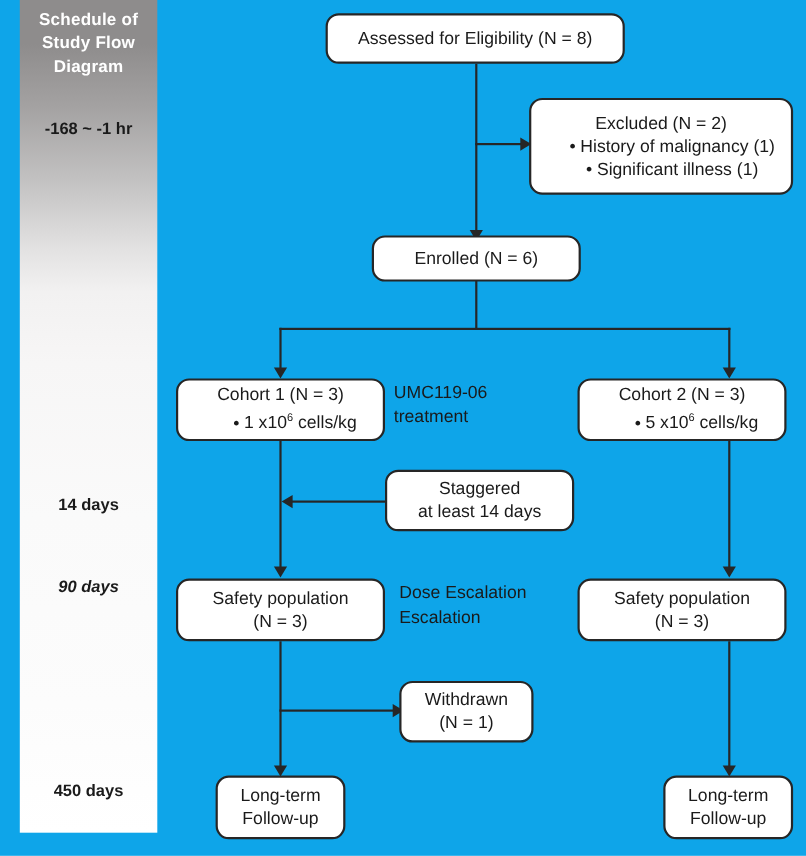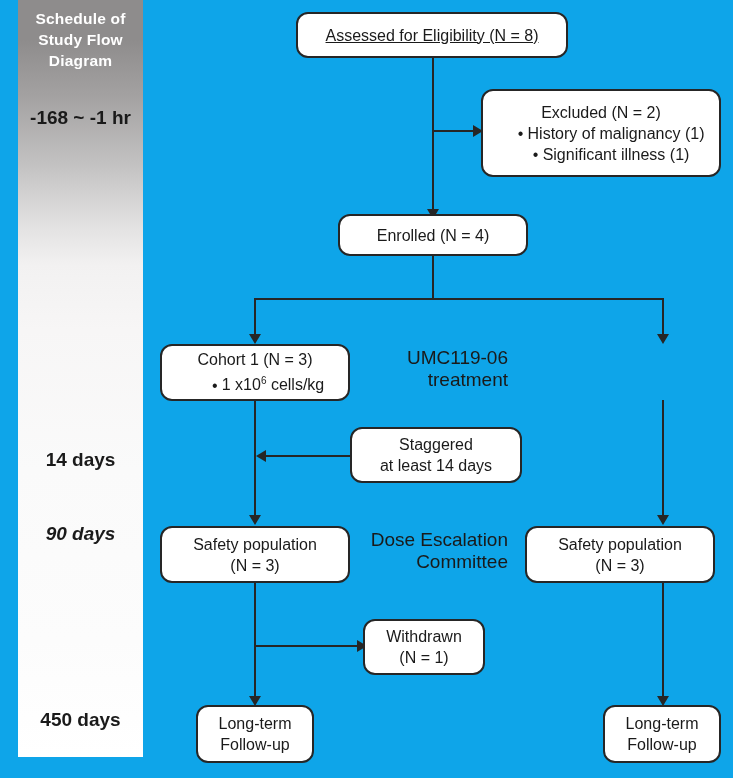--- a/index.html
+++ b/index.html
@@ -51,21 +51,21 @@
     line-height: 21px;
     letter-spacing: 0.2px;
   }
   .tl-label {
     position: absolute;
     left: 0;
     width: 125px;
     text-align: center;
     color: #1a1a1a;
     font-weight: bold;
-    font-size: 19px;
+    font-size: 15px;
     line-height: 20px;
   }
 
   
   .node {
     position: absolute;
     box-sizing: border-box;
     border: 2.2px solid #262626;
     border-radius: 12px;
     background: #ffffff;
@@ -87,22 +87,22 @@
     white-space: nowrap;
   }
   .node .bullet-line .dot {
     display: inline-block;
     width: 14px;
   }
 
   
   .plain-label {
     position: absolute;
-    text-align: right;
-    font-size: 19px;
+    text-align: left;
+    font-size: 16px;
     line-height: 22px;
     color: #1a1a1a;
     z-index: 2;
   }
 
   
   .vline {
     position: absolute;
     width: 2.2px;
     background: #262626;
@@ -182,39 +182,43 @@
   <div class="arrow-down" style="left:657px; top:515px;"></div>
 
   <div class="vline" style="left:254px; top:583px; height:118px;"></div>
   <div class="arrow-down" style="left:249px; top:696px;"></div>
   <div class="hline" style="left:254px; top:645px; width:110px;"></div>
   <div class="arrow-right" style="left:357px; top:640px;"></div>
 
   <div class="vline" style="left:662px; top:583px; height:118px;"></div>
   <div class="arrow-down" style="left:657px; top:696px;"></div>
 
-  <div class="node" style="left:296px; top:12px; width:272px; height:46px;text-decoration:underline;">
+  <div class="node" style="left:296px; top:12px; width:272px; height:46px;">
     <div class="line">Assessed for Eligibility (N = 8)</div>
   </div>
 
   <div class="node" style="left:481px; top:89px; width:240px; height:88px;">
     <div class="line">Excluded (N = 2)</div>
     <div class="bullet-line"><span class="dot">•</span><span>History of malignancy (1)</span></div>
     <div class="bullet-line"><span class="dot">•</span><span>Significant illness (1)</span></div>
   </div>
 
   <div class="node" style="left:338px; top:214px; width:190px; height:42px;">
-    <div class="line">Enrolled (N = 4)</div>
+    <div class="line">Enrolled (N = 6)</div>
   </div>
 
   <div class="node" style="left:160px; top:344px; width:190px; height:57px;">
     <div class="line">Cohort 1 (N = 3)</div>
     <div class="bullet-line" style="padding-left:22px;"><span class="dot">•</span><span>1 x10</span><sup>6</sup><span> cells/kg</span></div>
   </div>
 
+  <div class="node" style="left:525px; top:344px; width:190px; height:57px;">
+    <div class="line">Cohort 2 (N = 3)</div>
+    <div class="bullet-line" style="padding-left:22px;"><span class="dot">•</span><span>5 x10</span><sup>6</sup><span> cells/kg</span></div>
+  </div>
 
   <div class="plain-label" style="left:358px; top:347px; width:150px;">
     <div>UMC119-06</div>
     <div>treatment</div>
   </div>
 
   <div class="node" style="left:350px; top:427px; width:172px; height:56px;">
     <div class="line">Staggered</div>
     <div class="line">at least 14 days</div>
   </div>
@@ -224,21 +228,21 @@
     <div class="line">(N = 3)</div>
   </div>
 
   <div class="node" style="left:525px; top:526px; width:190px; height:57px;">
     <div class="line">Safety population</div>
     <div class="line">(N = 3)</div>
   </div>
 
   <div class="plain-label" style="left:363px; top:529px; width:145px;">
     <div>Dose Escalation</div>
-    <div>Committee</div>
+    <div>Escalation</div>
   </div>
 
   <div class="node" style="left:363px; top:619px; width:122px; height:56px;">
     <div class="line">Withdrawn</div>
     <div class="line">(N = 1)</div>
   </div>
 
   <div class="node" style="left:196px; top:705px; width:118px; height:58px;">
     <div class="line">Long-term</div>
     <div class="line">Follow-up</div>

